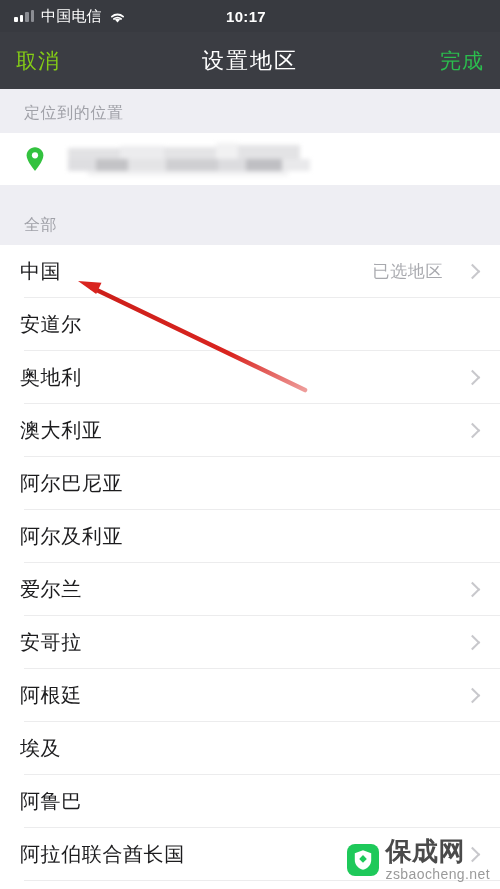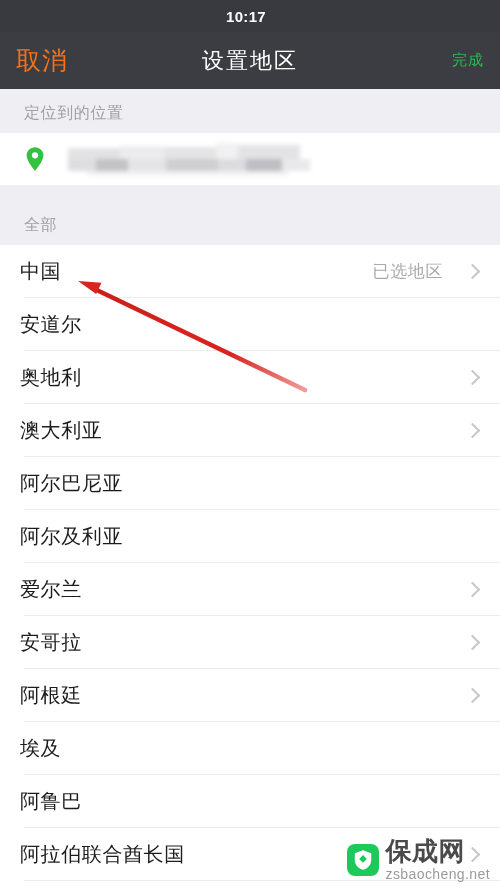--- a/index.html
+++ b/index.html
@@ -40,26 +40,26 @@
   .battery::after{ content:""; position:absolute; right:-3.5px; top:4px; width:2px; height:5px;
      background:#b9babd; border-radius:0 1.5px 1.5px 0; }
   .battery .lvl{ height:100%; background:#ffffff; border-radius:1.5px; }
 
   
   .navbar{
     height:57px; background:#3b3d43;
     display:flex; align-items:center; justify-content:space-between;
     padding:0 16px; position:relative;
   }
-  .nav-cancel{ color:#f97316; font-size:25px; letter-spacing:1px; }
+  .nav-cancel{ color:#84cc16; font-size:21px; letter-spacing:1px; }
   .nav-title{
     position:absolute; left:0; right:0; text-align:center;
     color:#ffffff; font-size:22px; letter-spacing:2px; pointer-events:none;
   }
-  .nav-done{ color:#2bbd4e; font-size:15px; letter-spacing:1px; position:relative; z-index:2; }
+  .nav-done{ color:#2bbd4e; font-size:21px; letter-spacing:1px; position:relative; z-index:2; }
 
   
   .content{ position:absolute; top:89px; left:0; right:0; bottom:0; background:#ffffff; overflow:hidden; }
   .section-head{
     background:#eeeef3; color:#a0a1a8; font-size:16px;
     padding:14px 24px 9px; letter-spacing:.6px;
   }
 
   .row{
     height:53px; background:#ffffff;
@@ -119,20 +119,36 @@
   .wm-text{ display:flex; flex-direction:column; line-height:1; }
   .wm-name{ font-size:26px; font-weight:bold; color:#4a4a4a; letter-spacing:.5px; }
   .wm-url{ font-size:14px; color:#9a9a9a; letter-spacing:.4px; margin-top:3px; }
 </style>
 </head>
 <body>
 
 <div id="phone">
 
   <div class="statusbar">
+    <div class="sb-left">
+      <span class="bars">
+        <i class="on"></i>
+          <i class="on"></i>
+          <i></i>
+          <i></i>
+      </span>
+      <span class="carrier">中国电信</span>
+      <span class="wifi">
+        <svg width="17" height="13" viewBox="0 0 17 13">
+          <path d="M8.5 11.6 L5.9 8.6 A4.2 4.2 0 0 1 11.1 8.6 Z" fill="#ffffff"></path>
+          <path d="M2.9 5.6 A8.4 8.4 0 0 1 14.1 5.6" stroke="#ffffff" stroke-width="1.9" fill="none" stroke-linecap="round"></path>
+          <path d="M4.9 8.0 A5.4 5.4 0 0 1 12.1 8.0" stroke="#ffffff" stroke-width="1.8" fill="none" stroke-linecap="round"></path>
+        </svg>
+      </span>
+    </div>
 
     <div class="sb-center">10:17</div>
 
   </div>
 
   <div class="navbar">
     <div class="nav-cancel">取消</div>
     <div class="nav-title">设置地区</div>
     <div class="nav-done">完成</div>
   </div>

